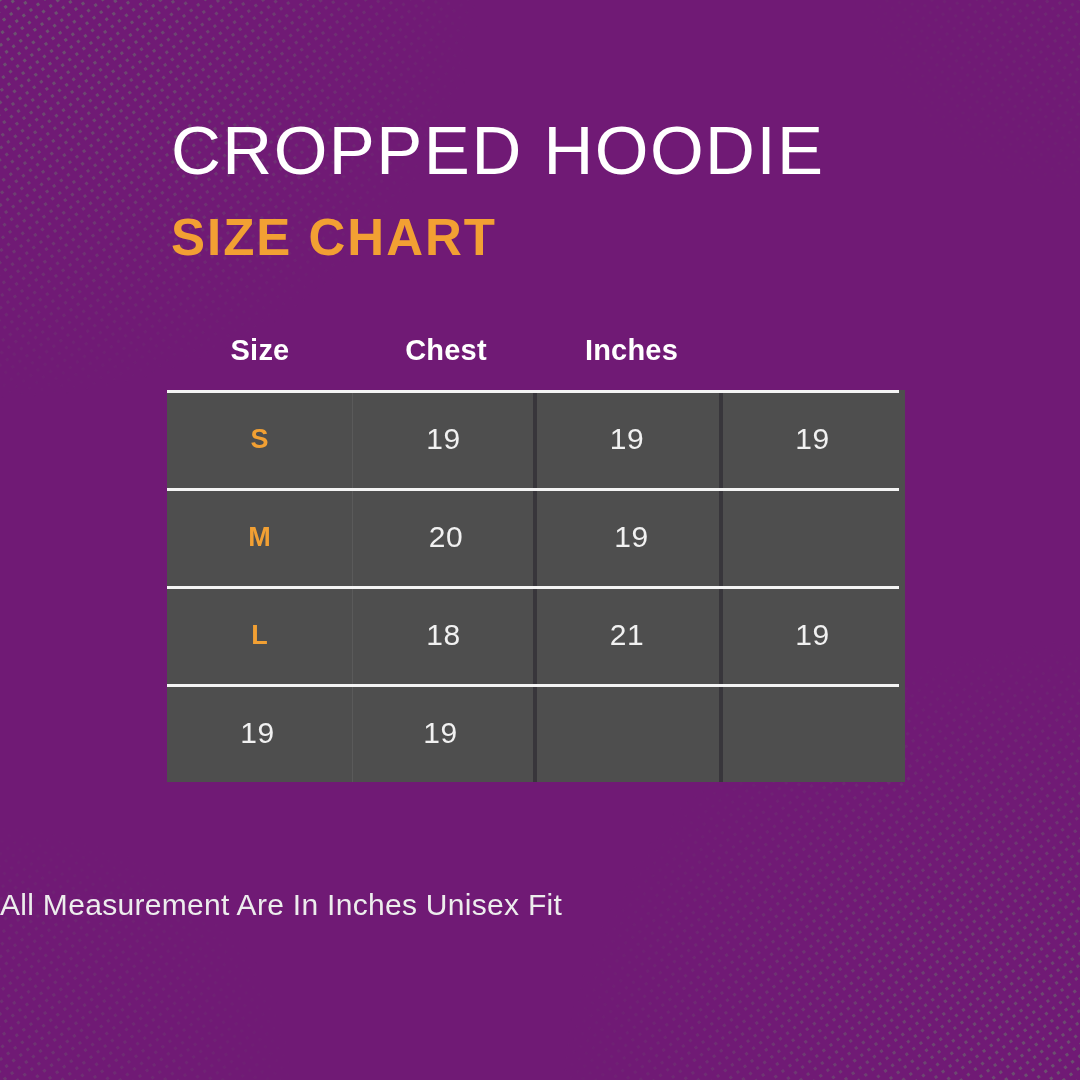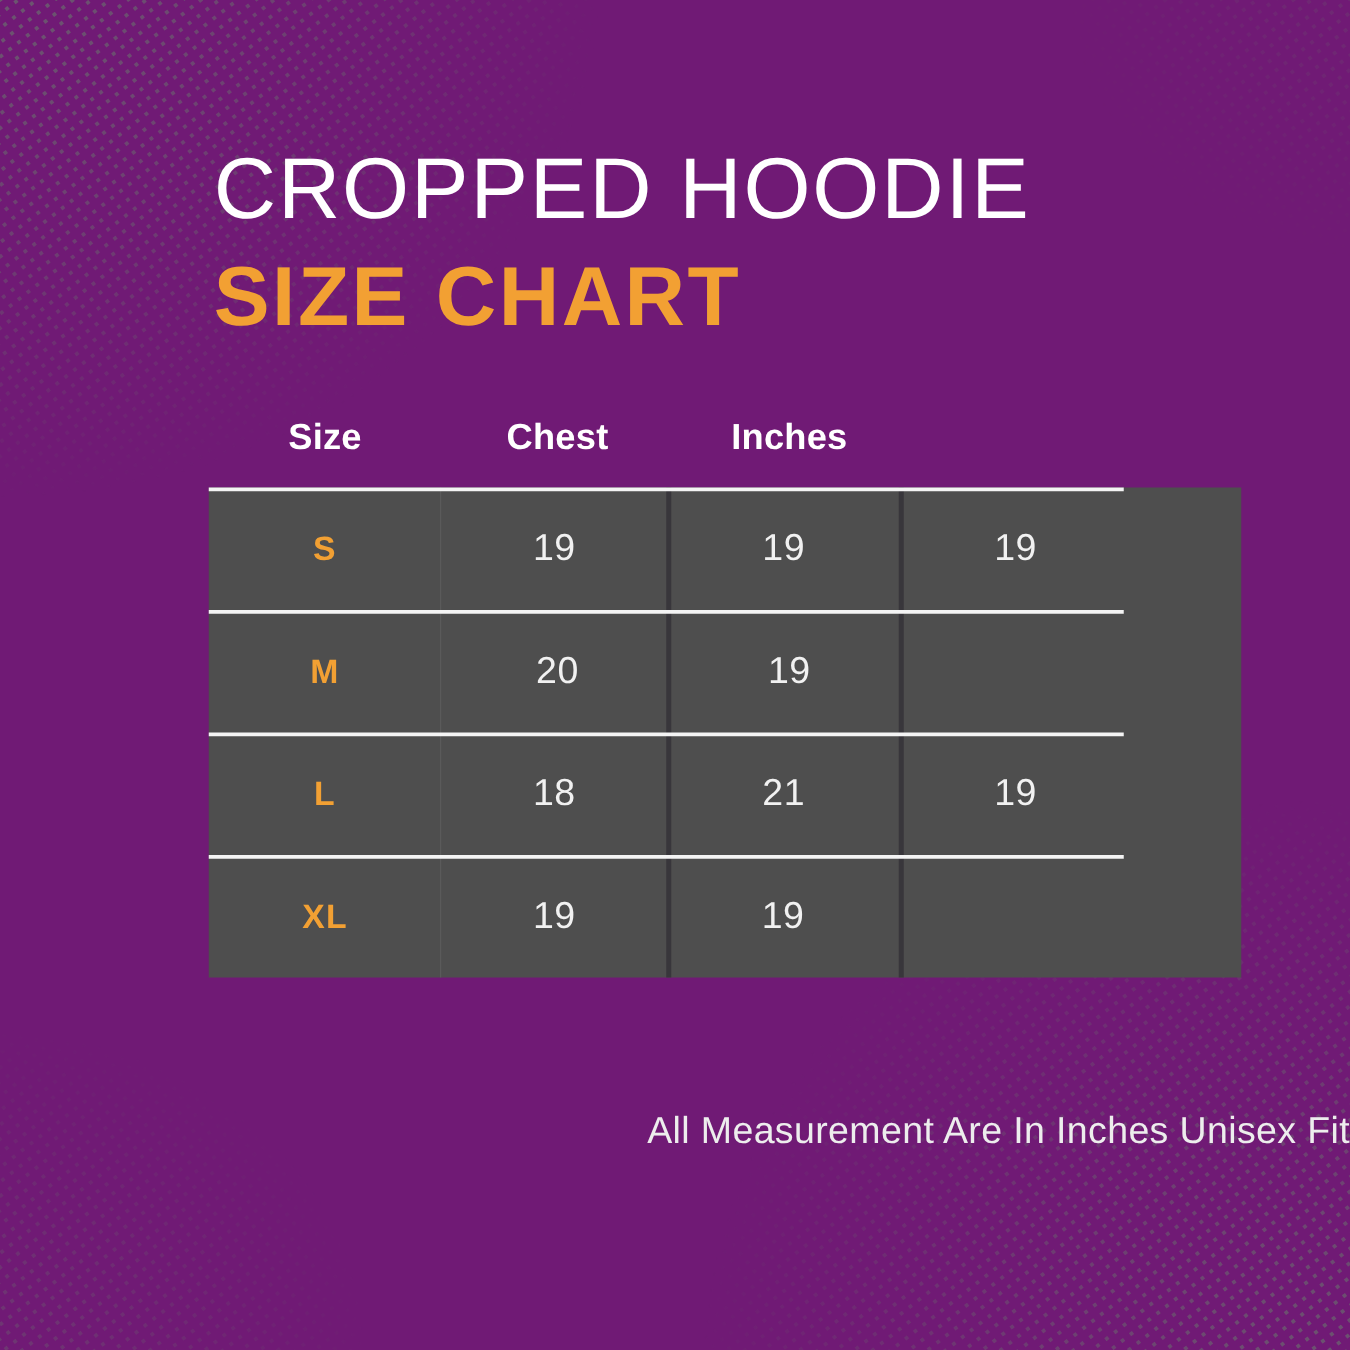--- a/index.html
+++ b/index.html
@@ -74,34 +74,34 @@
   }
   #title-line-1 {
     font-size: 69px;
     line-height: 86px;
     font-weight: 400;
     letter-spacing: 1.5px;
     color: #ffffff;
     white-space: nowrap;
   }
   #title-line-2 {
-    font-size: 67px;
+    font-size: 51px;
     line-height: 88px;
     font-weight: 700;
     letter-spacing: 2px;
     color: #f2a033;
     white-space: nowrap;
   }
 
   
   #size-table {
     position: absolute;
     left: 167px;
     top: 310px;
-    width: 826px;
+    width: 738px;
   }
   #table-header-row {
     display: flex;
     height: 80px;
     align-items: center;
   }
   #table-header-row .th {
     font-size: 29px;
     font-weight: 700;
     color: #ffffff;
@@ -162,21 +162,21 @@
   #h-rule-1 { top: 98px; }
   #h-rule-2 { top: 196px; }
   #h-rule-3 { top: 294px; }
 
   
   #footer-note {
     position: absolute;
     left: 0;
     right: 0;
     top: 888px;
-    text-align: right;
+    text-align: left;
     font-size: 30px;
     color: #ededed;
     letter-spacing: 0.3px;
   }
 </style>
 </head>
 <body>
 
 <div id="page">
 
@@ -222,21 +222,20 @@
       </div>
 
       <div class="table-row">
         <div class="td size-cell col-size">L</div>
         <div class="td col-shoulder">18</div>
         <div class="td col-chest">21</div>
         <div class="td col-length">19</div>
       </div>
 
       <div class="table-row">
-        <div class="td size-cell col-size">XL</div>
         <div class="td col-shoulder">19</div>
         <div class="td col-length">19</div>
       </div>
 
       <div class="v-divider" id="v-divider-1"></div>
       <div class="v-divider" id="v-divider-2"></div>
       <div class="v-divider" id="v-divider-3"></div>
 
       <div class="h-rule" id="h-rule-0"></div>
       <div class="h-rule" id="h-rule-1"></div>

